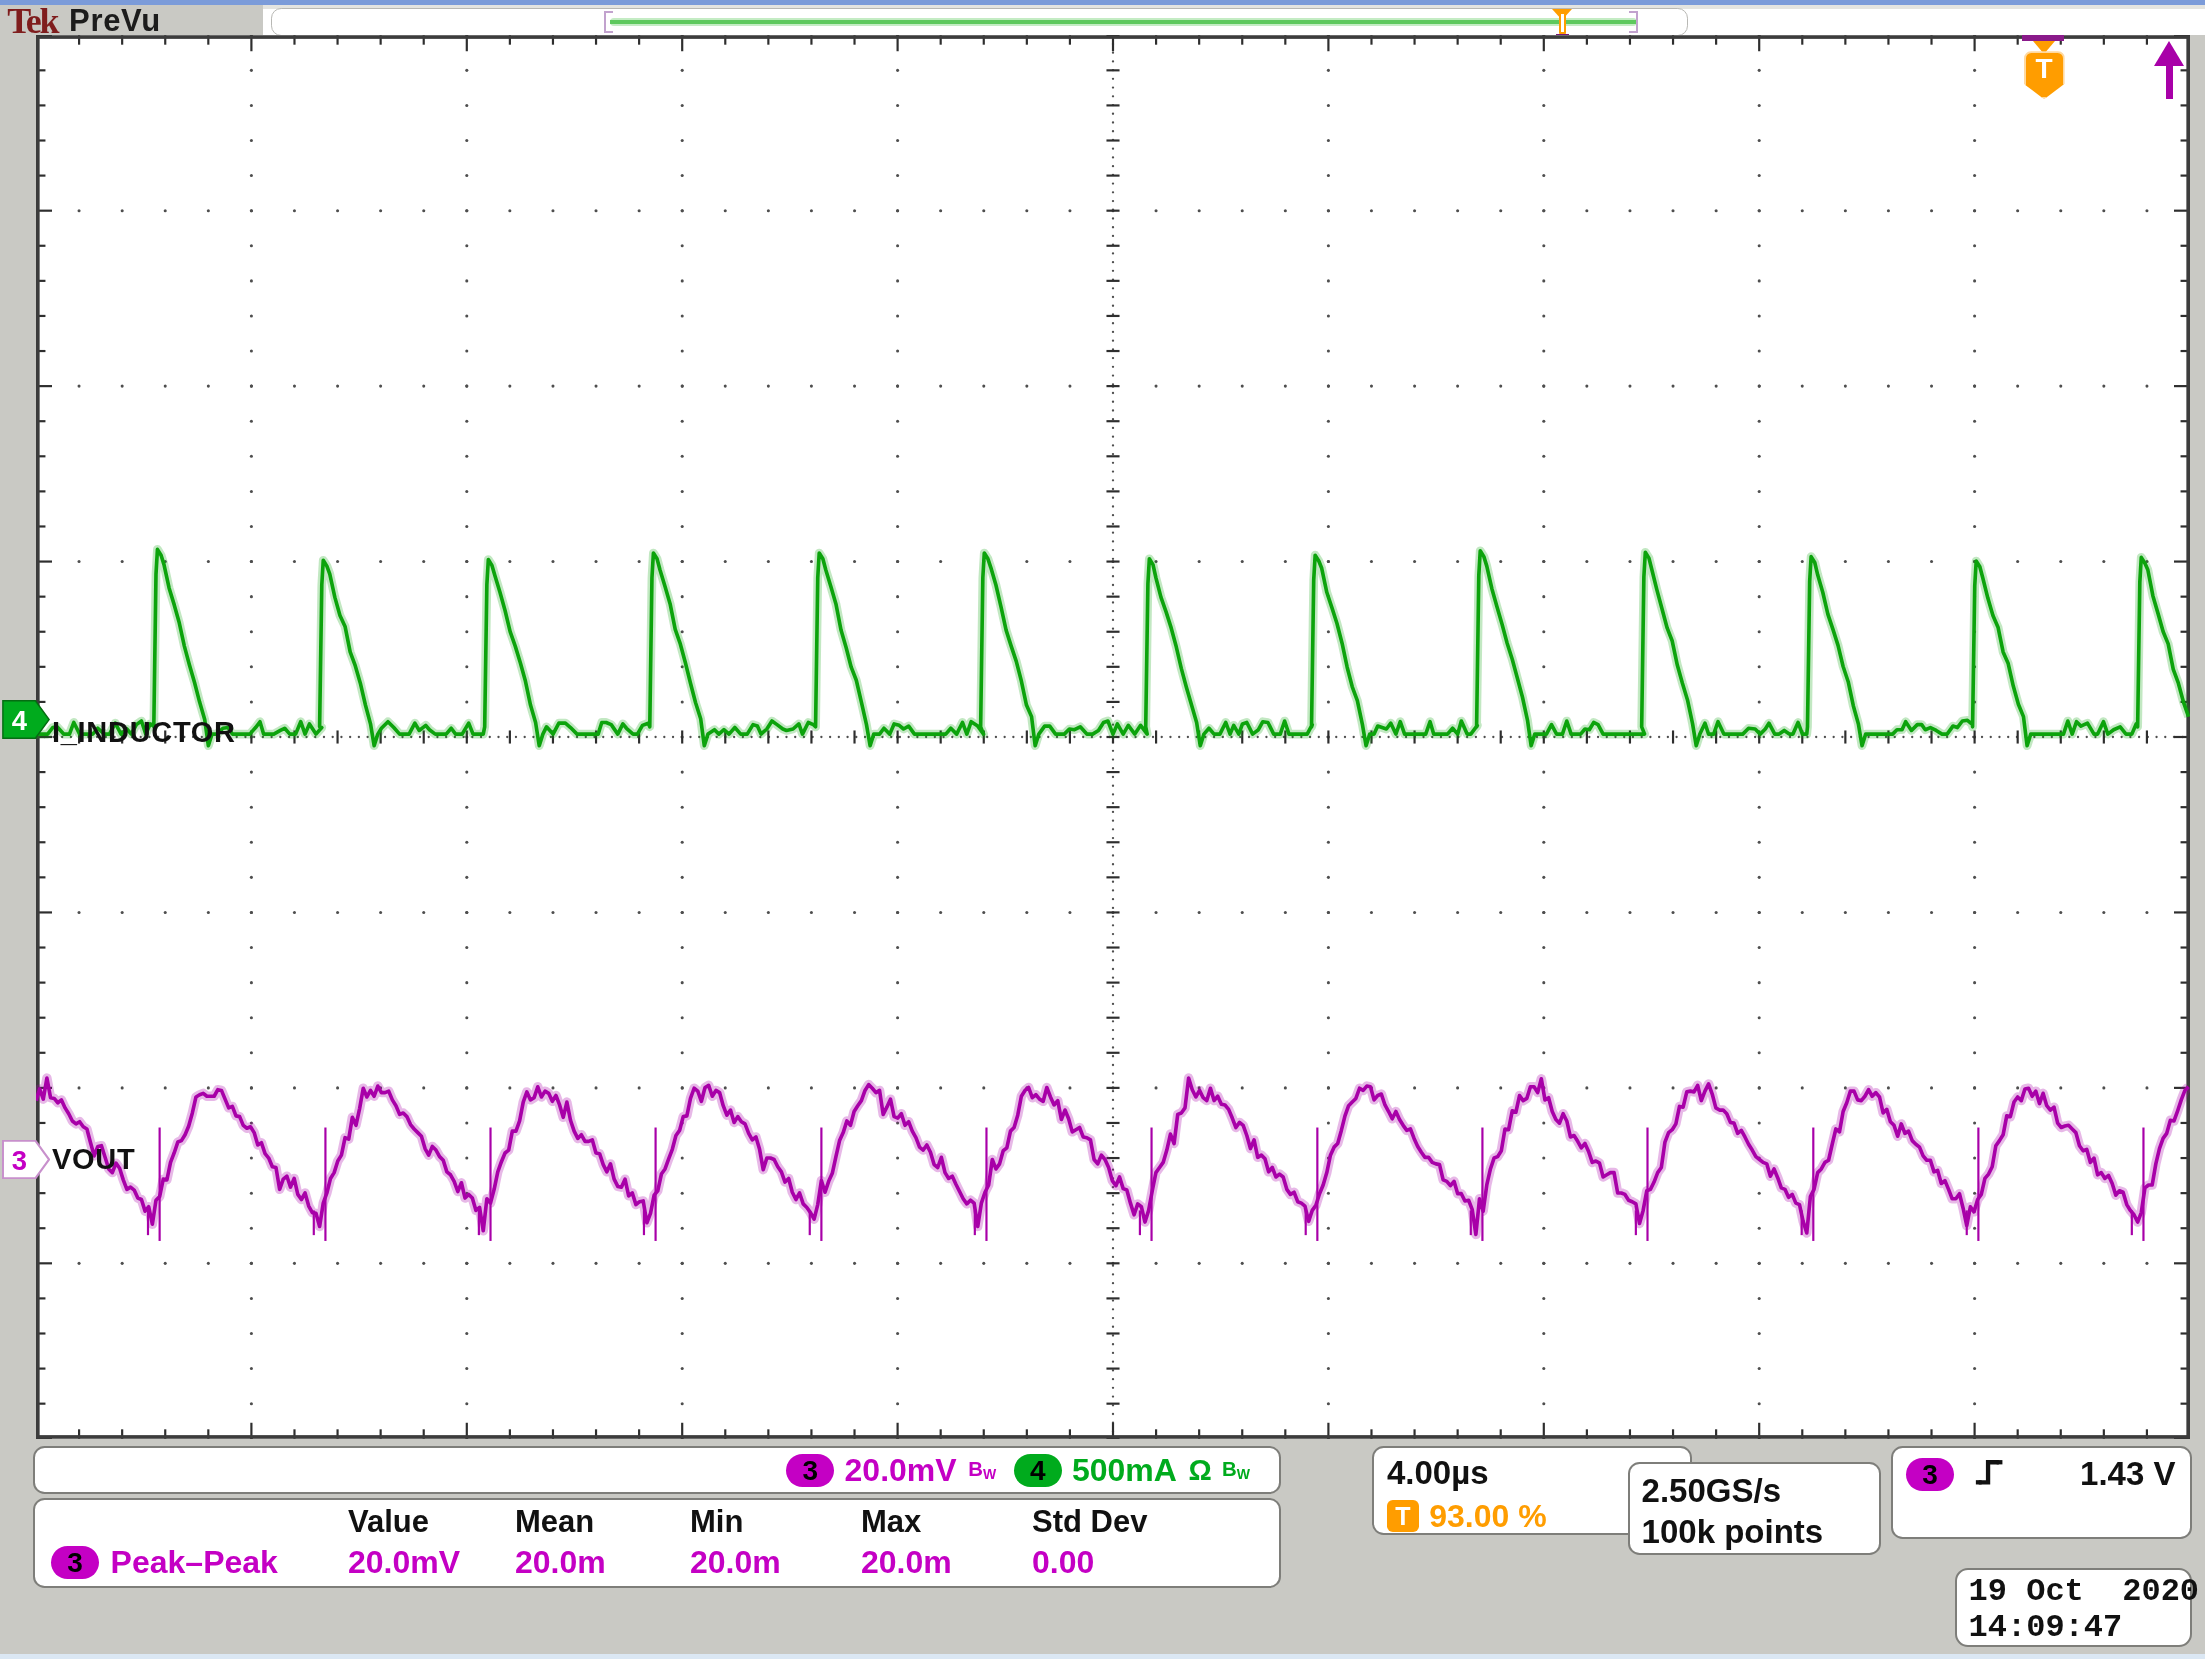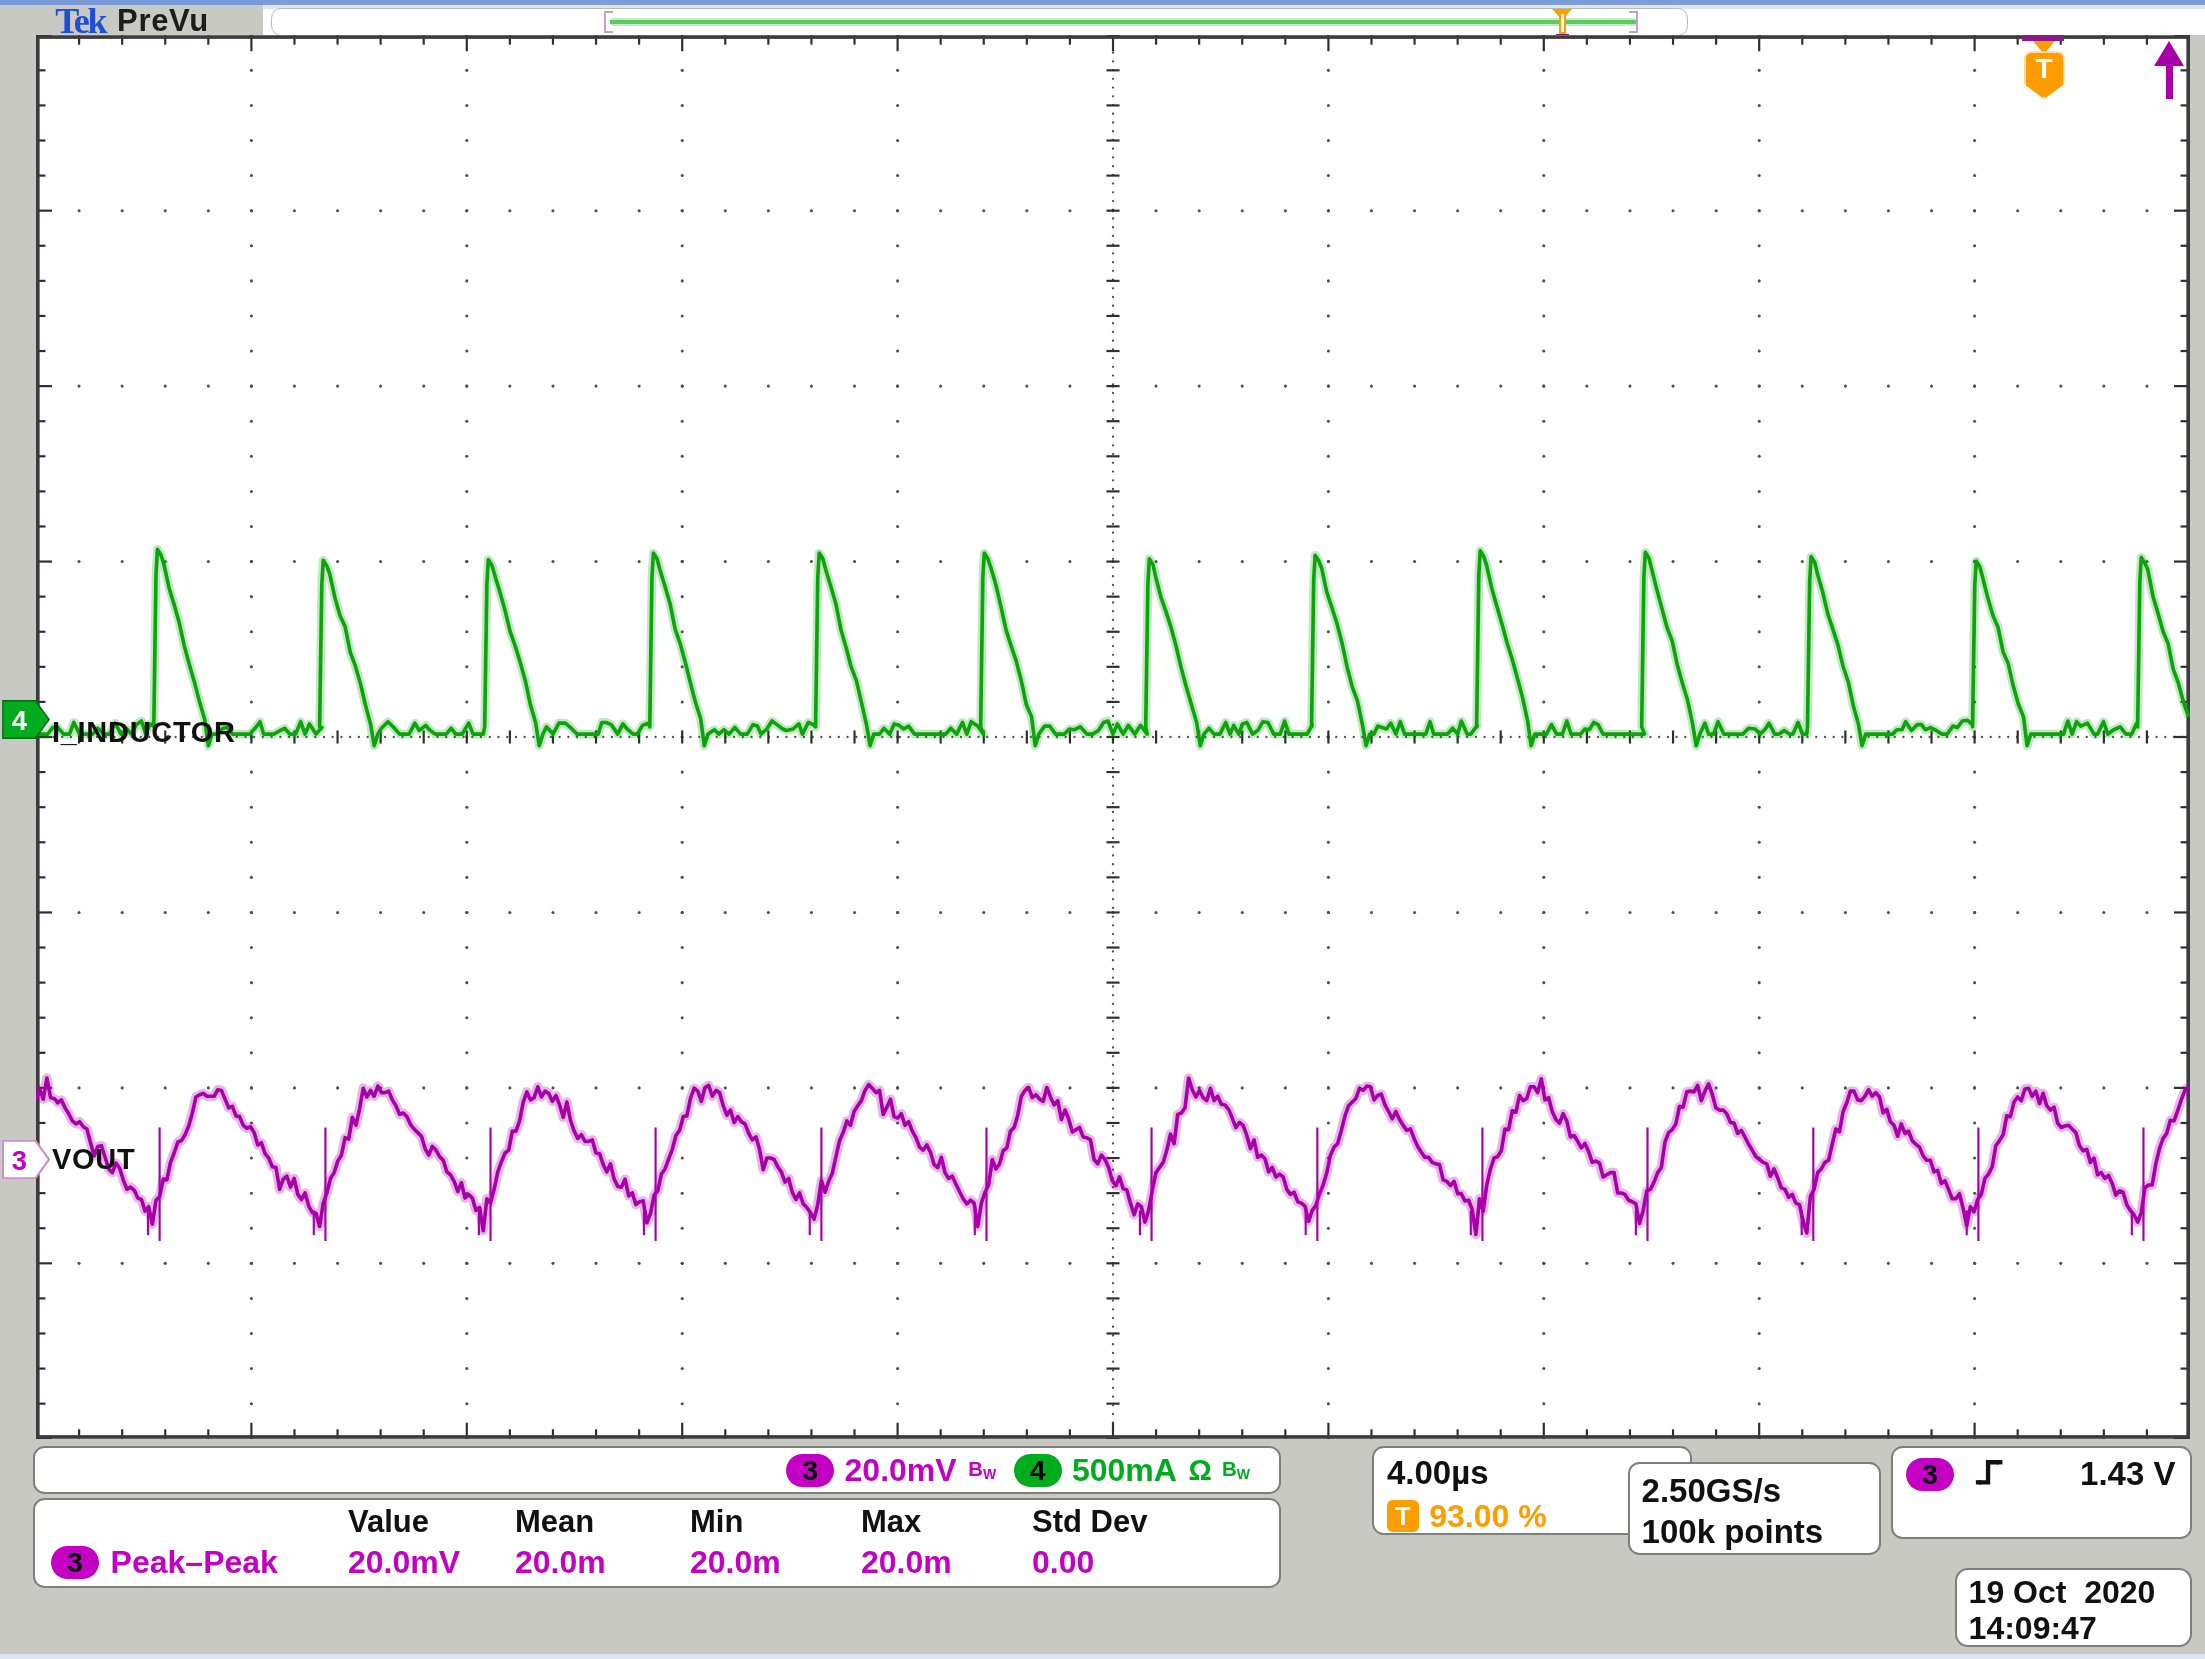--- a/index.html
+++ b/index.html
@@ -9,21 +9,21 @@
   html,body{margin:0;padding:0;background:#9a9a96;}
   .screen{position:relative;width:2205px;height:1660px;background:var(--bezel);
     font-family:"Liberation Sans","DejaVu Sans",sans-serif;font-weight:bold;overflow:hidden;}
   .abs{position:absolute;}
 
   
   .top-accent{left:0;top:0;width:2205px;height:5.1px;background:var(--blue);}
   .top-sub{left:0;top:5.1px;width:2205px;height:3.6px;background:#e4e4e0;}
   .top-white{left:0;top:8.7px;width:2205px;height:26px;background:#ffffff;}
   .brand{left:0;top:5.1px;width:263px;height:31px;background:var(--bezel);display:flex;align-items:center;padding-left:7.3px;box-sizing:border-box;gap:11.6px;}
-  .tek-logo{font-family:"Liberation Serif","DejaVu Serif",serif;font-size:36px;font-weight:900;color:#1d4ed8;letter-spacing:-2.2px;margin-left:48px;}
+  .tek-logo{font-family:"Liberation Serif","DejaVu Serif",serif;font-size:36px;font-weight:900;color:#7f1d1d;letter-spacing:-2.2px;}
   .mode{font-size:31px;color:#1c1c1c;letter-spacing:0.7px;}
 
   
   .acq-box{left:271px;top:8px;width:1417px;height:28px;border:1.5px solid #b8b8b4;border-radius:10.2px;background:#fff;box-sizing:border-box;}
   .rec-line-glow{left:610px;top:17.5px;width:1027px;height:8.7px;background:#c4ecc4;border-radius:4.4px;}
   .rec-line{left:610px;top:19.6px;width:1027px;height:4.4px;background:#5ec95e;}
   .bracket{top:11px;width:8.7px;height:22px;border:2.2px solid #c2a2ce;box-sizing:border-box;}
   .bracket.l{left:604px;border-right:none;}
   .bracket.r{left:1629px;border-left:none;}
   .tbar-trig{left:1548px;top:8.7px;width:29px;height:28px;}
@@ -77,21 +77,21 @@
   .trg-box{left:1891px;top:1446px;width:301px;height:93px;padding:7.3px 14.5px 0 13px;display:flex;align-items:flex-start;gap:19px;}
   .trg-lvl{font-size:33px;color:#111;margin-left:auto;}
 
   .measbar{left:33px;top:1498px;width:1248px;height:90px;padding:2.9px 0 0 0;}
   .mgrid{display:grid;grid-template-columns:313px 167px 175px 171px 171px 218px;align-items:center;}
   .mhead{font-size:31px;color:#111;height:39px;display:flex;align-items:center;}
   .mrow{font-size:32px;color:var(--ch3);height:42px;display:flex;align-items:center;gap:11.6px;}
   .mcell{font-size:32px;color:var(--ch3);}
 
   .datebox{left:1955px;top:1568px;width:237px;height:79px;padding:4.4px 0 0 11.6px;border-radius:13px;}
-  .datebox div{font-size:32px;color:#111;line-height:36px;white-space:pre;}
+  .datebox div{font-size:32px;color:#111;line-height:36px;white-space:pre;font-family:Liberation Mono, monospace;}
 
   .bottom-strip{left:0;top:1654px;width:2205px;height:5.8px;background:#dbe7f3;}
 </style>
 </head>
 <body>
 
 <div class="screen">
 
   <div class="abs top-accent"></div>
   <div class="abs top-sub"></div>

